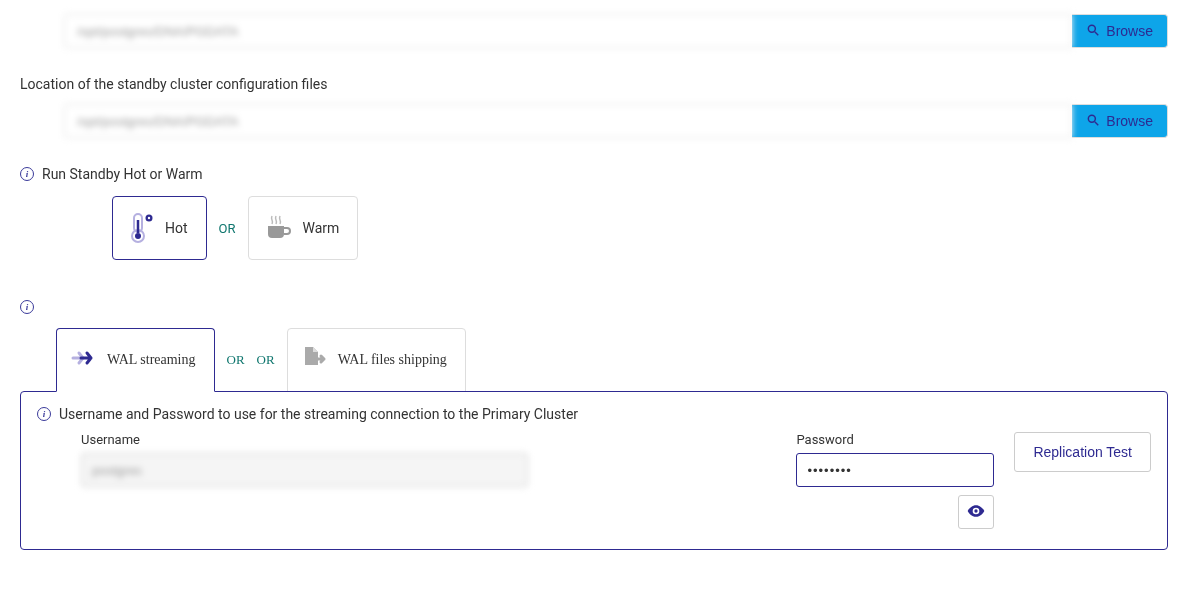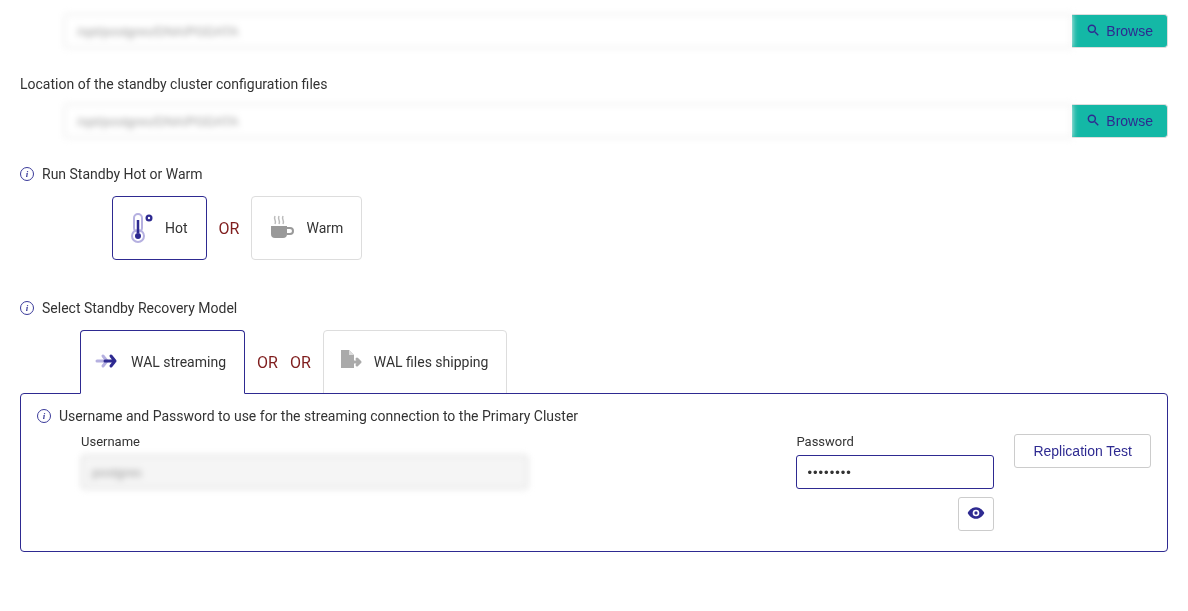--- a/index.html
+++ b/index.html
@@ -35,21 +35,21 @@
     }
     .browse-btn {
       display: flex;
       align-items: center;
       gap: 6px;
       height: 34px;
       padding: 0 14px;
       border: 1px solid #ddd;
       border-left: none;
       border-radius: 0 4px 4px 0;
-      background: #14b8a6;
+      background: #0ea5e9;
       color: #2e2a91;
       font-size: 14px;
       cursor: pointer;
     }
     .browse-btn svg { width: 14px; height: 14px; }
     .section-header {
       display: flex;
       align-items: center;
       gap: 8px;
       margin-bottom: 14px;
@@ -87,29 +87,30 @@
       border: 1px solid #ddd;
       border-radius: 4px;
       background: #fff;
       cursor: pointer;
       min-width: 90px;
     }
     .toggle-card.selected {
       border: 1.5px solid #2e2a91;
     }
     .or-sep {
-      font-size: 16px;
-      color: #7f1d1d;
+      font-size: 13px;
+      color: #0f766e;
     }
     .thermo-wrap, .warm-wrap { display: flex; align-items: center; justify-content: center; }
     .tab-row {
       display: flex;
       align-items: center;
       gap: 12px;
-      margin-left: 60px;
+      margin-left: 36px;
+      font-family: Liberation Serif, serif;
     }
     .tab-card {
       display: flex;
       align-items: center;
       gap: 10px;
       height: 64px;
       padding: 0 18px 0 14px;
       border: 1px solid #ddd;
       border-radius: 4px 4px 0 0;
       background: #fff;
@@ -167,21 +168,21 @@
       border: 1px solid #ccc;
       border-radius: 3px;
       background: #fff;
       display: flex;
       align-items: center;
       justify-content: center;
       cursor: pointer;
       color: #2e2a91;
     }
     .repl-btn {
-      height: 34px;
+      height: 40px;
       padding: 1px 18px;
       border: 1px solid #ccc;
       border-radius: 3px;
       background: #fff;
       color: #2e2a91;
       font-size: 14px;
       cursor: pointer;
     }
     .pw-group { display: flex; gap: 8px; align-items: flex-end; flex-direction: column; }
     .pw-group .cred-col { flex: 1; }
@@ -248,21 +249,20 @@
         <path d="M13 2 q-1 2 0 4 q1 2 0 4" fill="none" stroke="#bbb" stroke-width="1.5"></path>
         <path d="M17 2 q-1 2 0 4 q1 2 0 4" fill="none" stroke="#bbb" stroke-width="1.5"></path>
       </svg>
     </span>
     <span>Warm</span>
   </div>
 </div>
 
 <div class="section-header" style="margin-top:40px;">
   <span class="info-icon">i</span>
-  <span class="section-title">Select Standby Recovery Model</span>
 </div>
 <div class="tab-row">
   <div class="tab-card selected">
     <span>
       <svg width="26" height="22" viewBox="0 0 26 22">
         <path d="M2 11 L12 11 L8 6 M2 11 L12 11 L8 16" fill="none" stroke="#b5b0e0" stroke-width="3" stroke-linecap="round" stroke-linejoin="round"></path>
         <path d="M10 11 L20 11 L16 6 M10 11 L20 11 L16 16" fill="none" stroke="#2e2a91" stroke-width="3" stroke-linecap="round" stroke-linejoin="round"></path>
       </svg>
     </span>
     <span class="tab-text">WAL streaming</span>

